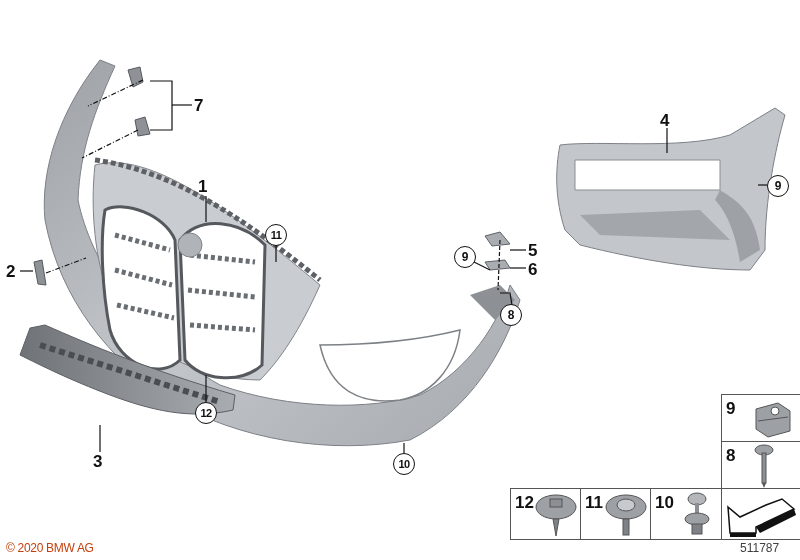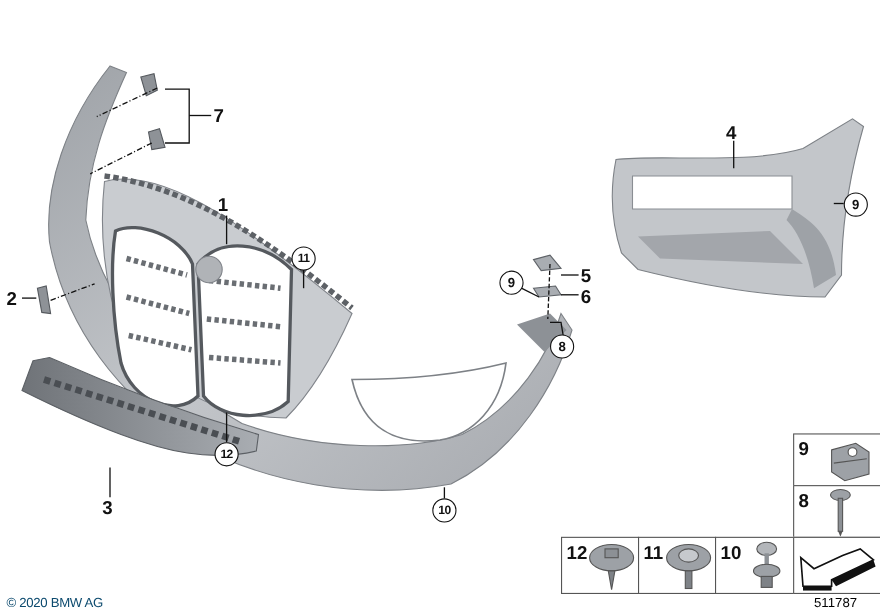--- a/index.html
+++ b/index.html
@@ -2,22 +2,22 @@
 <html><head>
 <meta charset="utf-8">
 <style>
   html, body { margin: 0; padding: 0; background: #ffffff; }
   body { width: 800px; height: 560px; position: relative; overflow: hidden; font-family: "Liberation Sans", sans-serif; }
   svg.diagram { position: absolute; left: 0; top: 0; }
   .lbl { position: absolute; font-weight: bold; font-size: 17px; color: #111; line-height: 1; }
   .circ { position: absolute; width: 22px; height: 22px; border: 1.6px solid #111; border-radius: 50%; background: #fff;
           font-weight: bold; font-size: 12px; color: #111; display: flex; align-items: center; justify-content: center; box-sizing: border-box; }
   .circ.sm2 { font-size: 11px; letter-spacing: -0.5px; }
-  .copyright { position: absolute; left: 6px; top: 541px; font-size: 12px; color: #0c4a6e; letter-spacing: -0.3px; }
-  .drawno { position: absolute; left: 740px; top: 541px; font-size: 12px; color: #000000; }
+  .copyright { position: absolute; left: 6px; top: 541px; font-size: 12px; color: #c2410c; letter-spacing: -0.3px; }
+  .drawno { position: absolute; left: 740px; top: 541px; font-size: 12px; color: #404040; }
   .legend { position: absolute; left: 510px; top: 394px; width: 292px; height: 146px; }
   .cell { position: absolute; border: 1px solid #555; box-sizing: border-box; background: #fff; }
   .cell .num { position: absolute; left: 4px; top: 4px; font-weight: bold; font-size: 17px; color: #111; }
 </style>
 </head>
 <body>
 
 <svg class="diagram" width="800" height="560" viewBox="0 0 800 560">
   <defs>
     <linearGradient id="bump" x1="0" y1="0" x2="1" y2="1">

